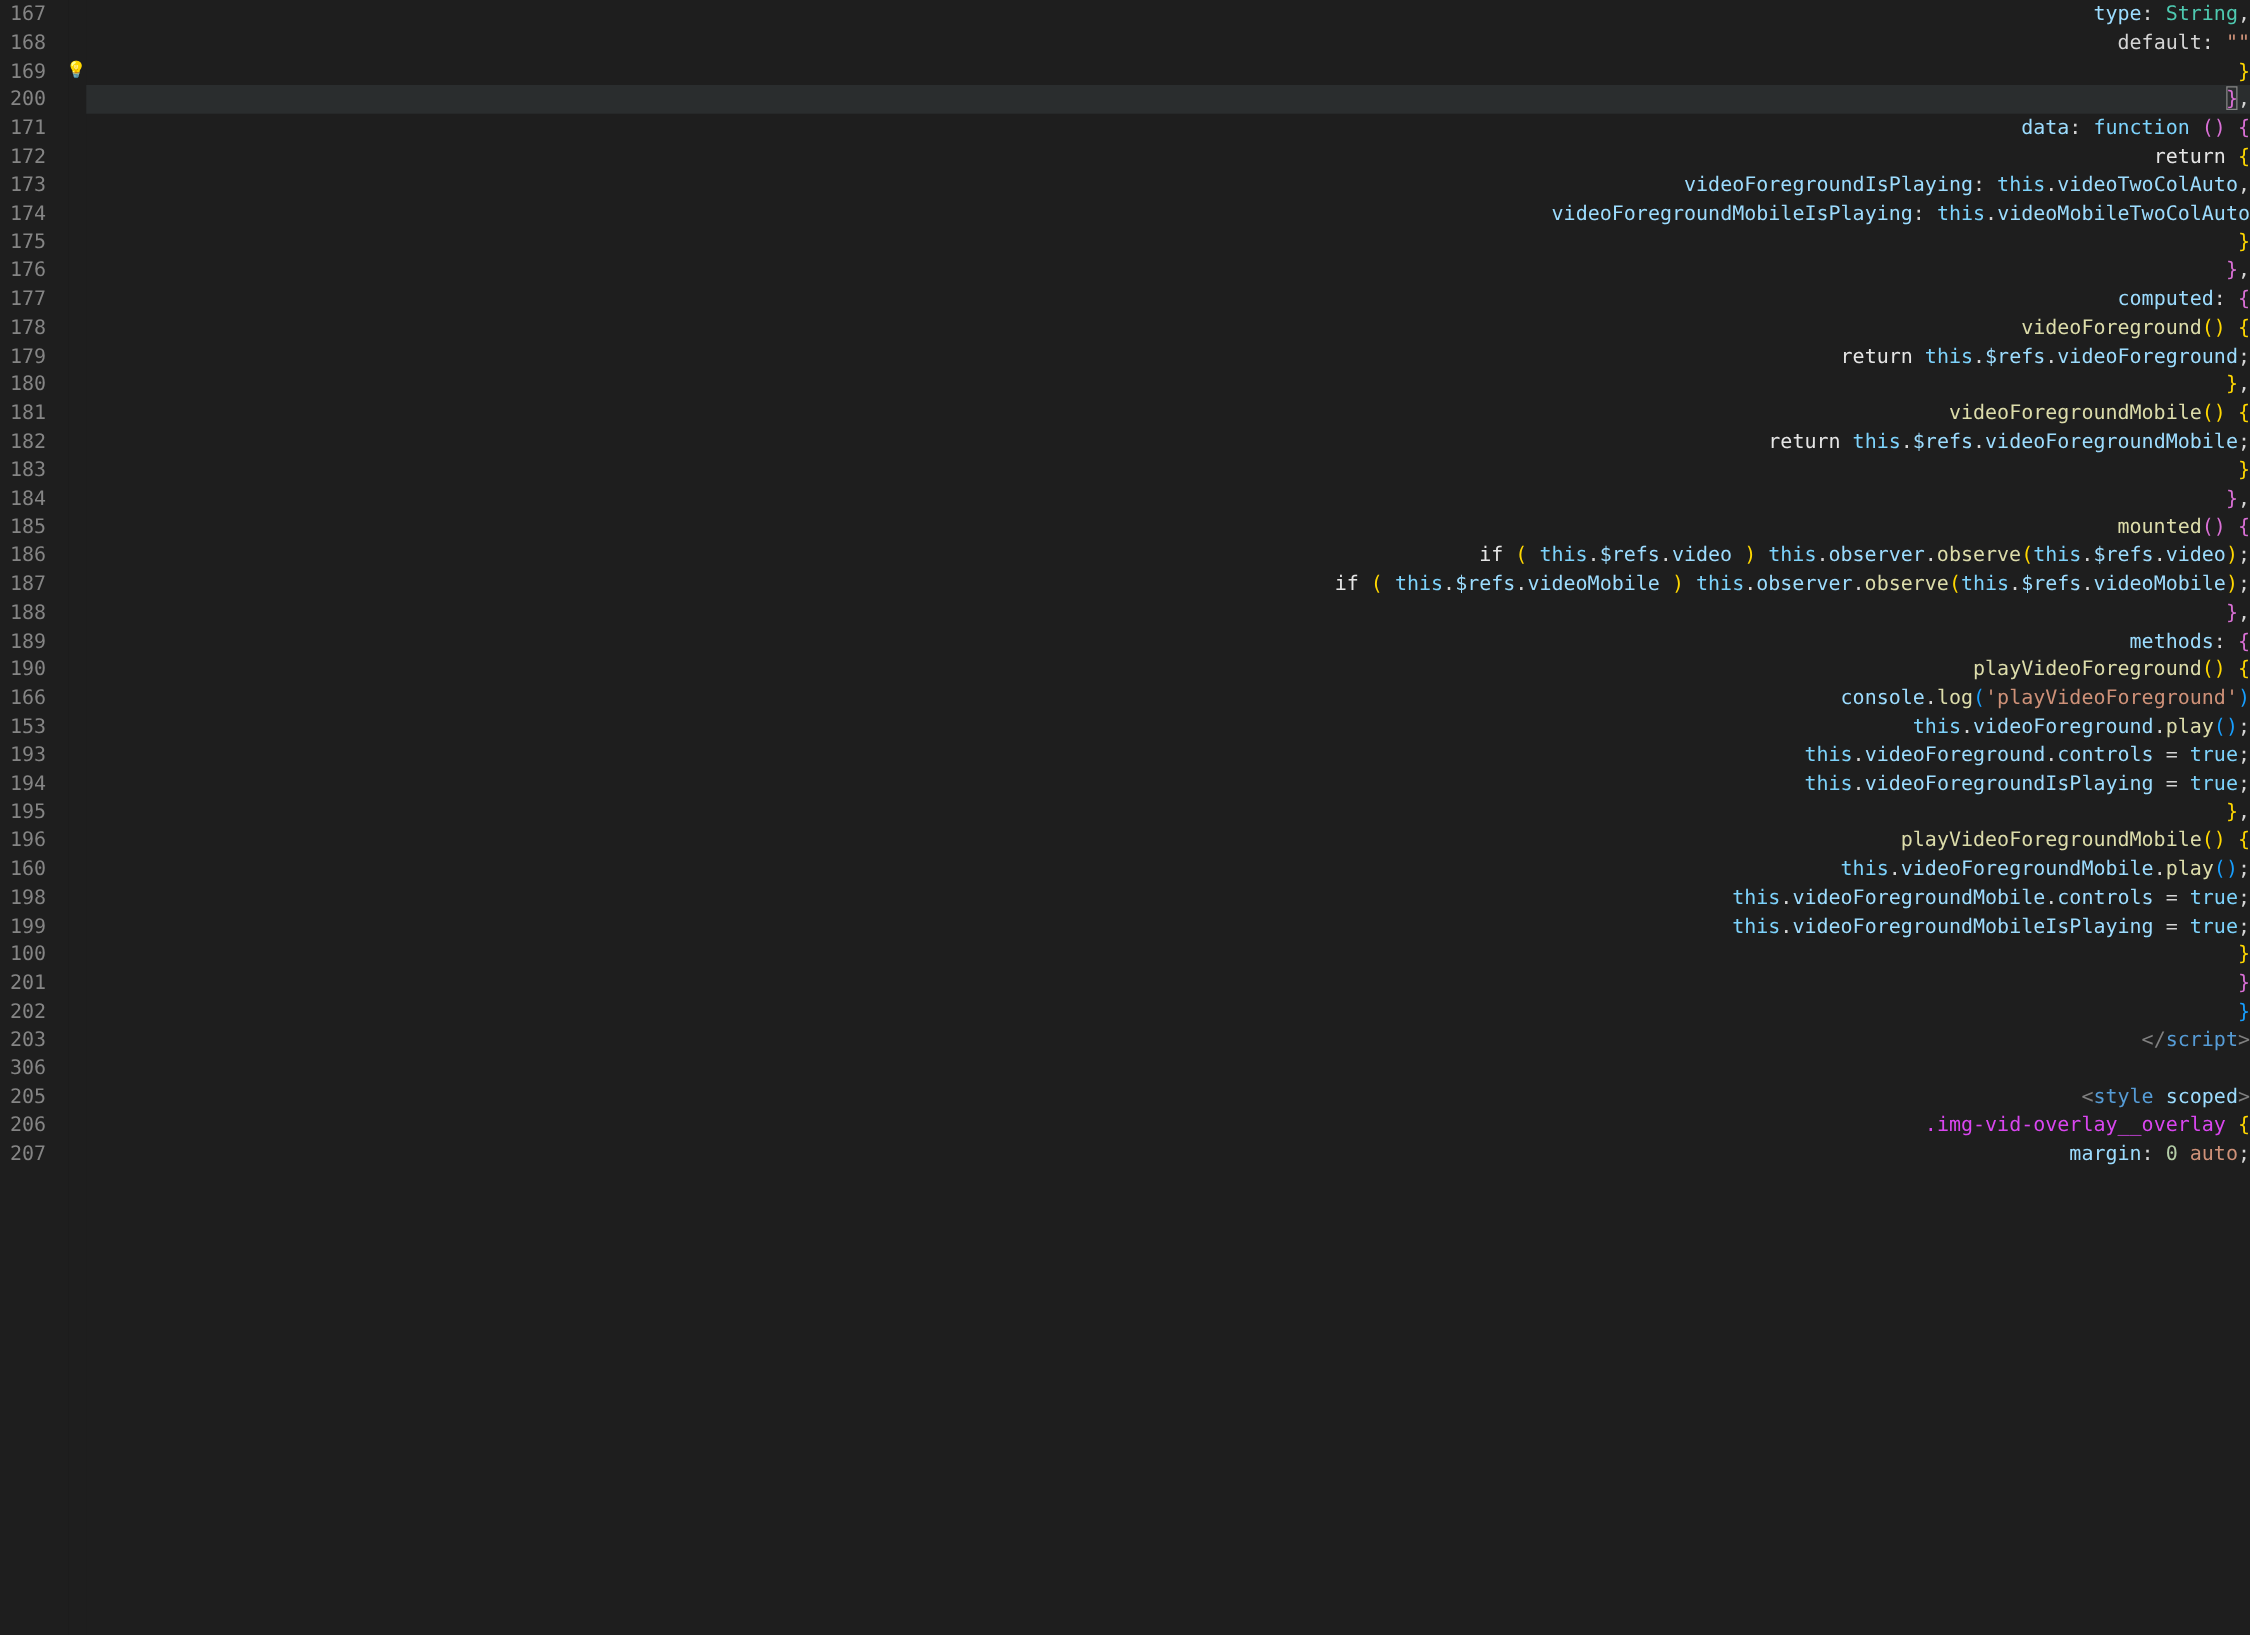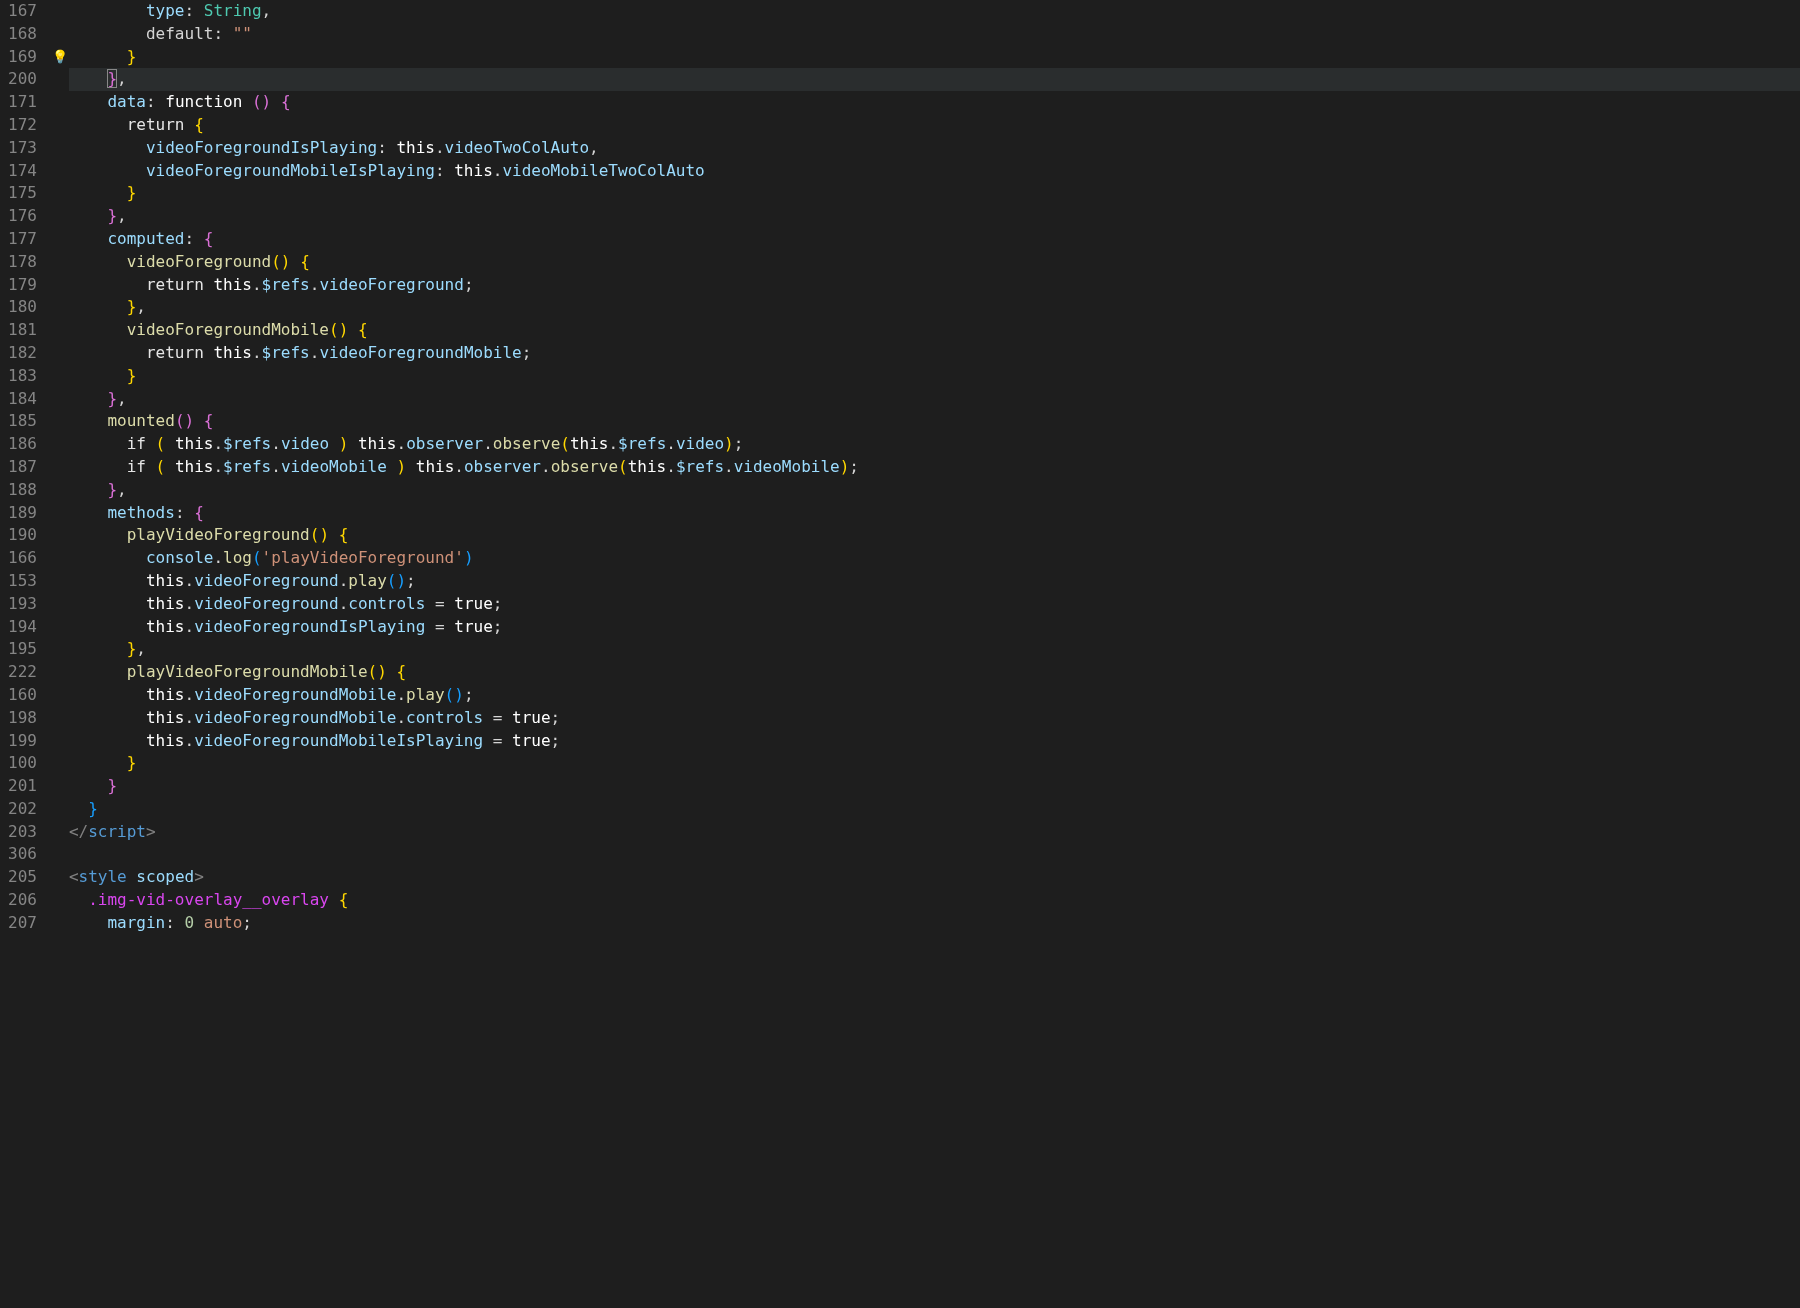--- a/index.html
+++ b/index.html
@@ -37,37 +37,38 @@
   }
   .code {
     flex: 1;
     color: #d4d4d4;
     position: relative;
     white-space: pre;
   }
   .code .row {
     height: 22.8px;
     padding-left: 0;
+    text-align: right;
   }
   .row.highlight {
     background: #2a2d2e;
   }
   .bulb {
     position: absolute;
     left: -1px;
     width: 14px;
     height: 22.8px;
     display:flex;
     align-items:center;
     justify-content:center;
     color:#ffcc00;
     font-size:13px;
   }
   
-  .ck  { color:#ffffff; }   
+  .ck  { color:#7dd3fc; }   
   .cid { color:#9cdcfe; }   
   .cfn { color:#dcdcaa; }   
   .cty { color:#4ec9b0; }   
   .cs  { color:#ce9178; }   
   .cpu { color:#d4d4d4; }   
   .cbr { color:#ffd700; }   
   .cbp { color:#da70d6; }   
   .cbb { color:#179fff; }   
   .ck2 { color:#e5e5e5; }   
   .cnum{ color:#b5cea8; }   
@@ -107,21 +108,21 @@
       <div class="ln">186</div>
       <div class="ln">187</div>
       <div class="ln">188</div>
       <div class="ln">189</div>
       <div class="ln">190</div>
       <div class="ln">166</div>
       <div class="ln">153</div>
       <div class="ln">193</div>
       <div class="ln">194</div>
       <div class="ln">195</div>
-      <div class="ln">222</div>
+      <div class="ln">196</div>
       <div class="ln">160</div>
       <div class="ln">198</div>
       <div class="ln">199</div>
       <div class="ln">100</div>
       <div class="ln">201</div>
       <div class="ln">202</div>
       <div class="ln">203</div>
       <div class="ln">306</div>
       <div class="ln">205</div>
       <div class="ln">206</div>

